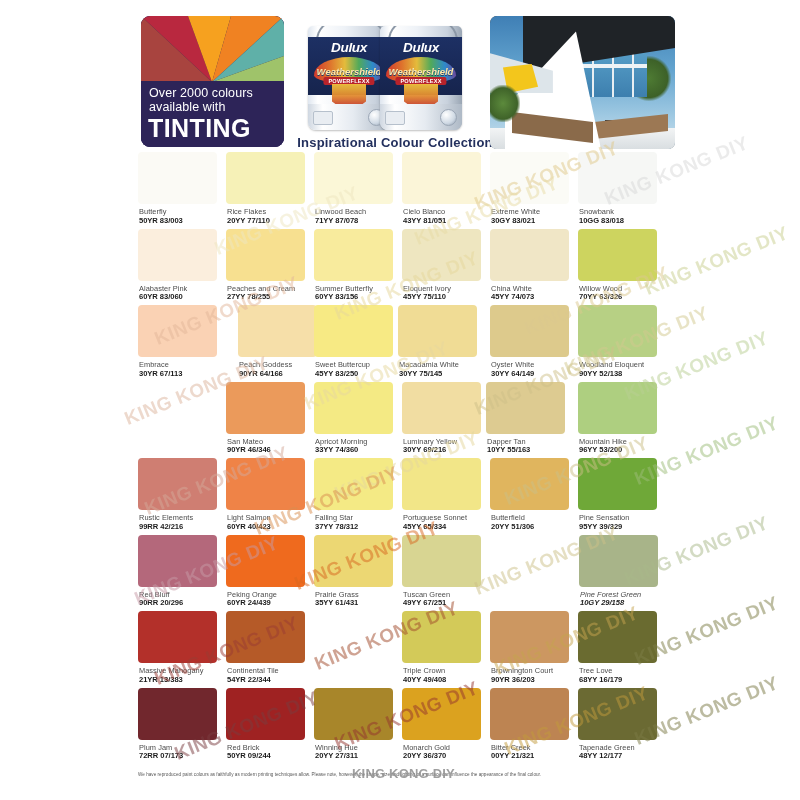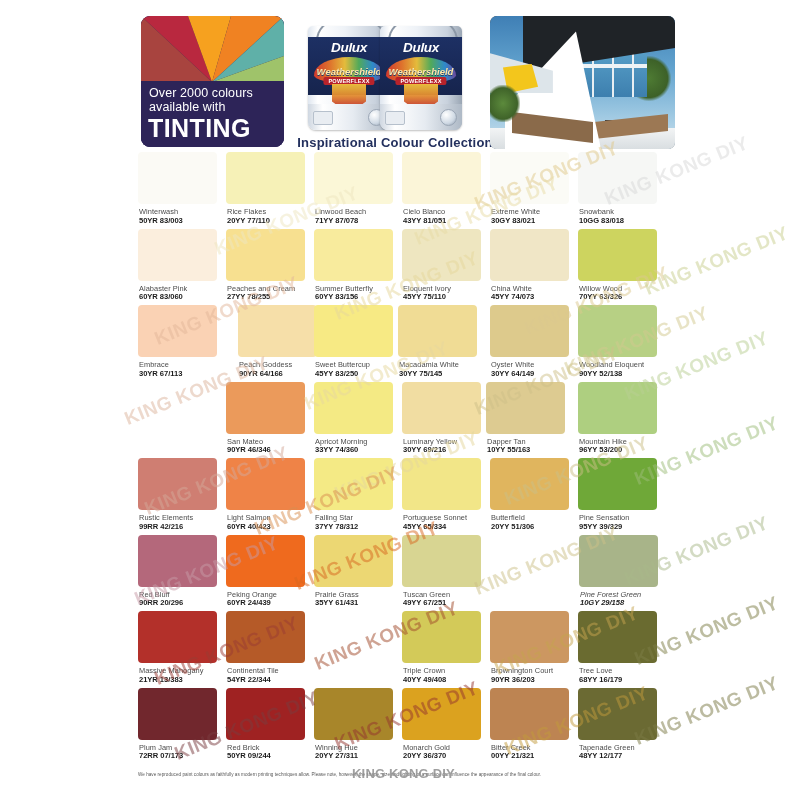--- a/index.html
+++ b/index.html
@@ -254,21 +254,21 @@
       <div class="ph-yel2"></div>
       <div class="ph-awn"></div>
       <div class="ph-tree2"></div>
     </div>
   </div>
 
   <div id="grid">
       <div class="srow" style="top: 0px;">
         <div class="cell" style="left: 0px;">
           <div class="chip" style="background: rgb(251, 250, 245);"></div>
-          <div class="cname">Winterwash</div>
+          <div class="cname">Butterfly</div>
           <div class="ccode">50YR 83/003</div>
         </div>
         <div class="cell" style="left: 88px;">
           <div class="chip" style="background: rgb(246, 241, 183);"></div>
           <div class="cname">Rice Flakes</div>
           <div class="ccode">20YY 77/110</div>
         </div>
         <div class="cell" style="left: 176px;">
           <div class="chip" style="background: rgb(251, 247, 215);"></div>
           <div class="cname">Linwood Beach</div>

